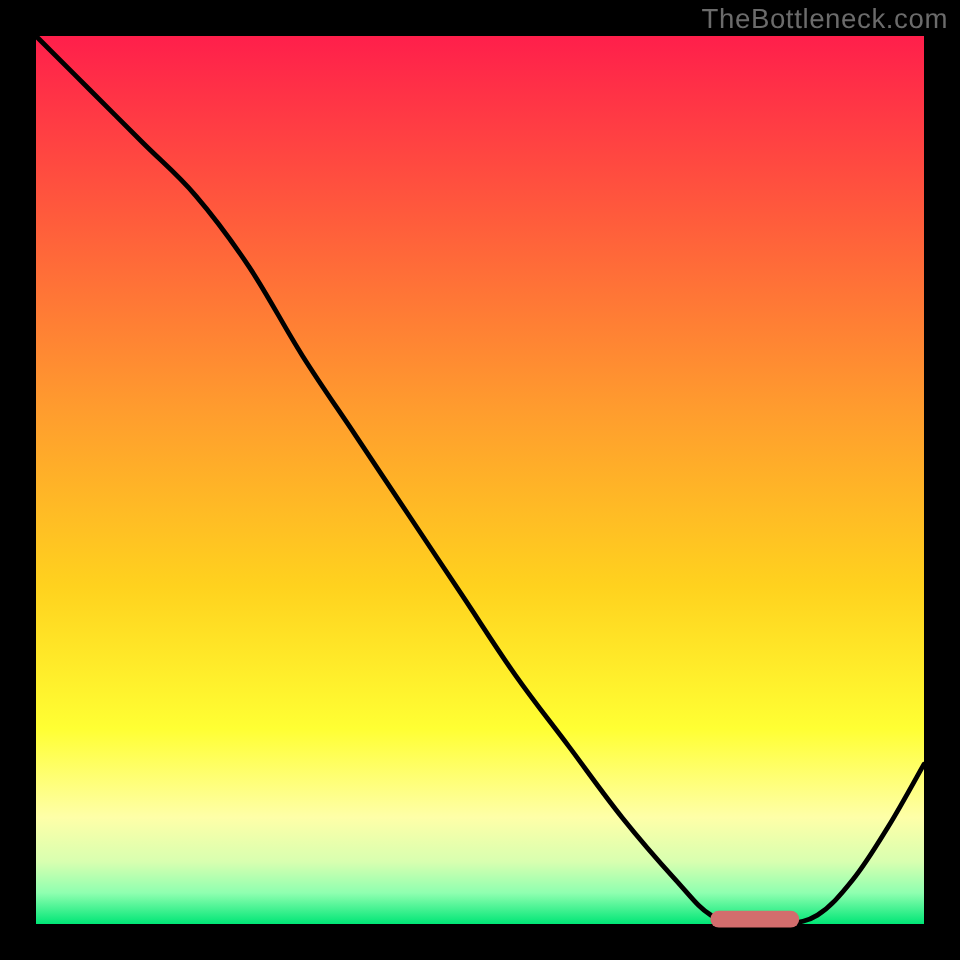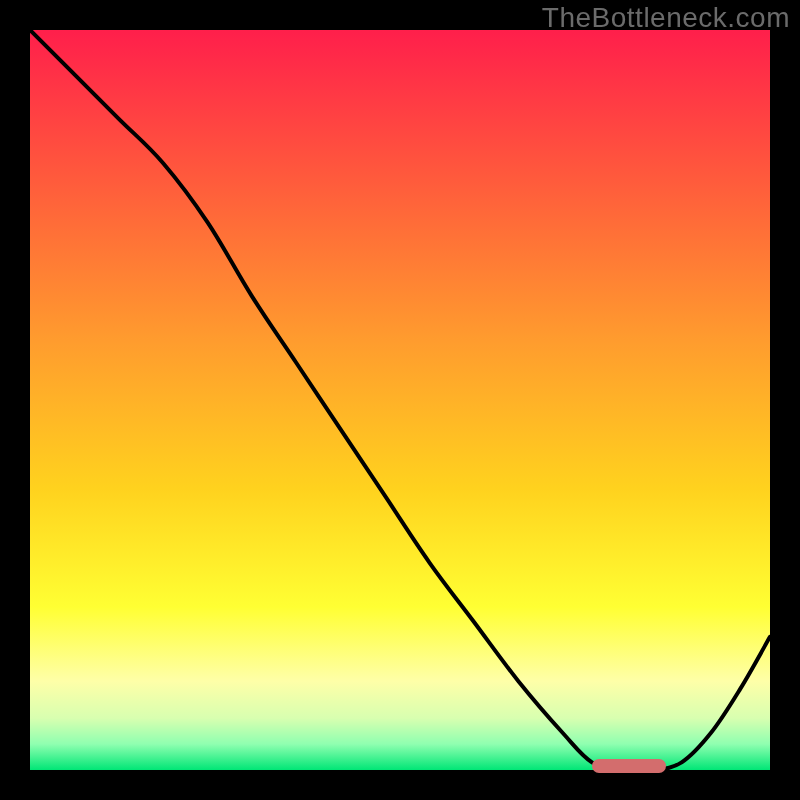--- a/index.html
+++ b/index.html
@@ -15,21 +15,21 @@
     position: relative;
     width: 800px;
     height: 800px;
     background: #000;
   }
   .watermark {
     position: absolute;
     top: 2px;
     right: 10px;
     color: #6b6b6b;
-    font-size: 28px;
+    font-size: 23px;
     font-weight: 400;
     letter-spacing: 0.5px;
     user-select: none;
   }
   .plot-area {
     position: absolute;
     left: 30px;
     top: 30px;
     width: 740px;
     height: 740px;

